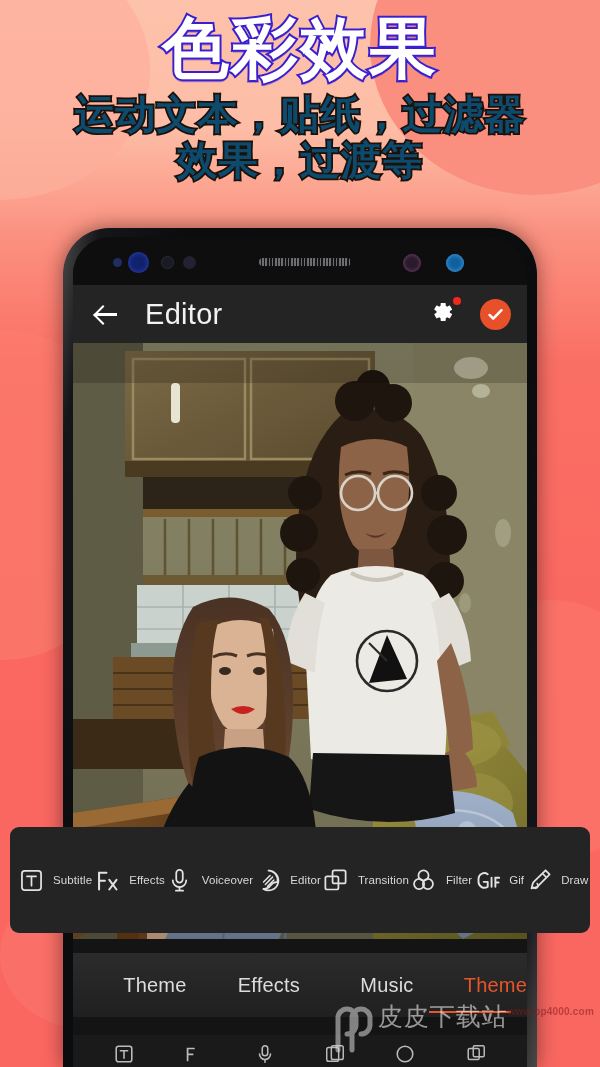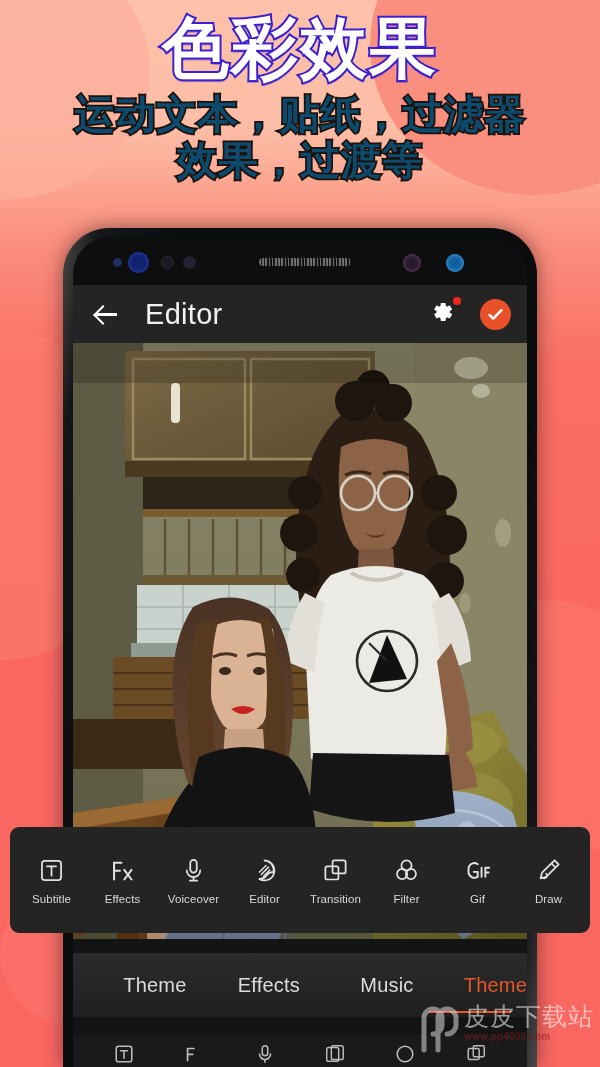--- a/index.html
+++ b/index.html
@@ -88,21 +88,21 @@
 
   
   #photo { position:absolute; left:0; top:106px; width:100%; height:596px;
            overflow:hidden; background:#4d4a34; }
   #photo svg { display:block; width:100%; height:100%; }
 
   
   #toolbar { position:absolute; left:10px; top:827px; width:580px; height:106px;
              background:#242424; border-radius:9px; z-index:30;
              display:flex; align-items:center; padding:0 6px; }
-  .tool { flex:1; display:flex; flex-direction:column; align-items:center;
+  .tool { flex:1; display:flex; flex-direction:row; align-items:center;
           justify-content:center; gap:7px; }
   .tool-icon { width:30px; height:30px; display:flex; align-items:center;
                justify-content:center; }
   .tool-label { color:#d8d8d8; font-size:11.5px; white-space:nowrap; letter-spacing:.1px; }
 
   
   #tabs { position:absolute; left:0; top:716px; width:100%; height:64px;
           background:linear-gradient(180deg,#2b2b2b 0%,#202020 100%);
           display:flex; align-items:center; }
   .tab { flex:1; text-align:center; position:relative; height:100%;
@@ -116,21 +116,21 @@
   #toolbar2 { position:absolute; left:0; top:798px; width:100%; height:41px;
               background:#1a1a1a; display:flex; align-items:flex-start;
               padding:8px 16px 0 16px; }
   .tool2 { flex:1; display:flex; justify-content:center; }
   .tool2 svg { opacity:.85; }
 
   
   #watermark { position:absolute; right:6px; top:1004px; z-index:40;
                display:flex; align-items:flex-start; opacity:.55; }
   #wm-logo { width:44px; height:50px; flex:0 0 auto; margin-right:4px; }
-  #wm-text { display:flex; flex-direction:column; }
+  #wm-text { display:flex; flex-direction:row; }
   #wm-cn { color:#ffffff; font-size:25px; line-height:1; letter-spacing:1px;
            font-family:"DejaVu Sans", sans-serif; }
   #wm-url { color:#7f1d1d; font-size:10px; line-height:1.6; letter-spacing:.2px;font-weight:bold; }
 </style>
 </head>
 <body>
 
 <div id="bg">
   <div class="blob" id="blob1"></div>
   <div class="blob" id="blob2"></div>

